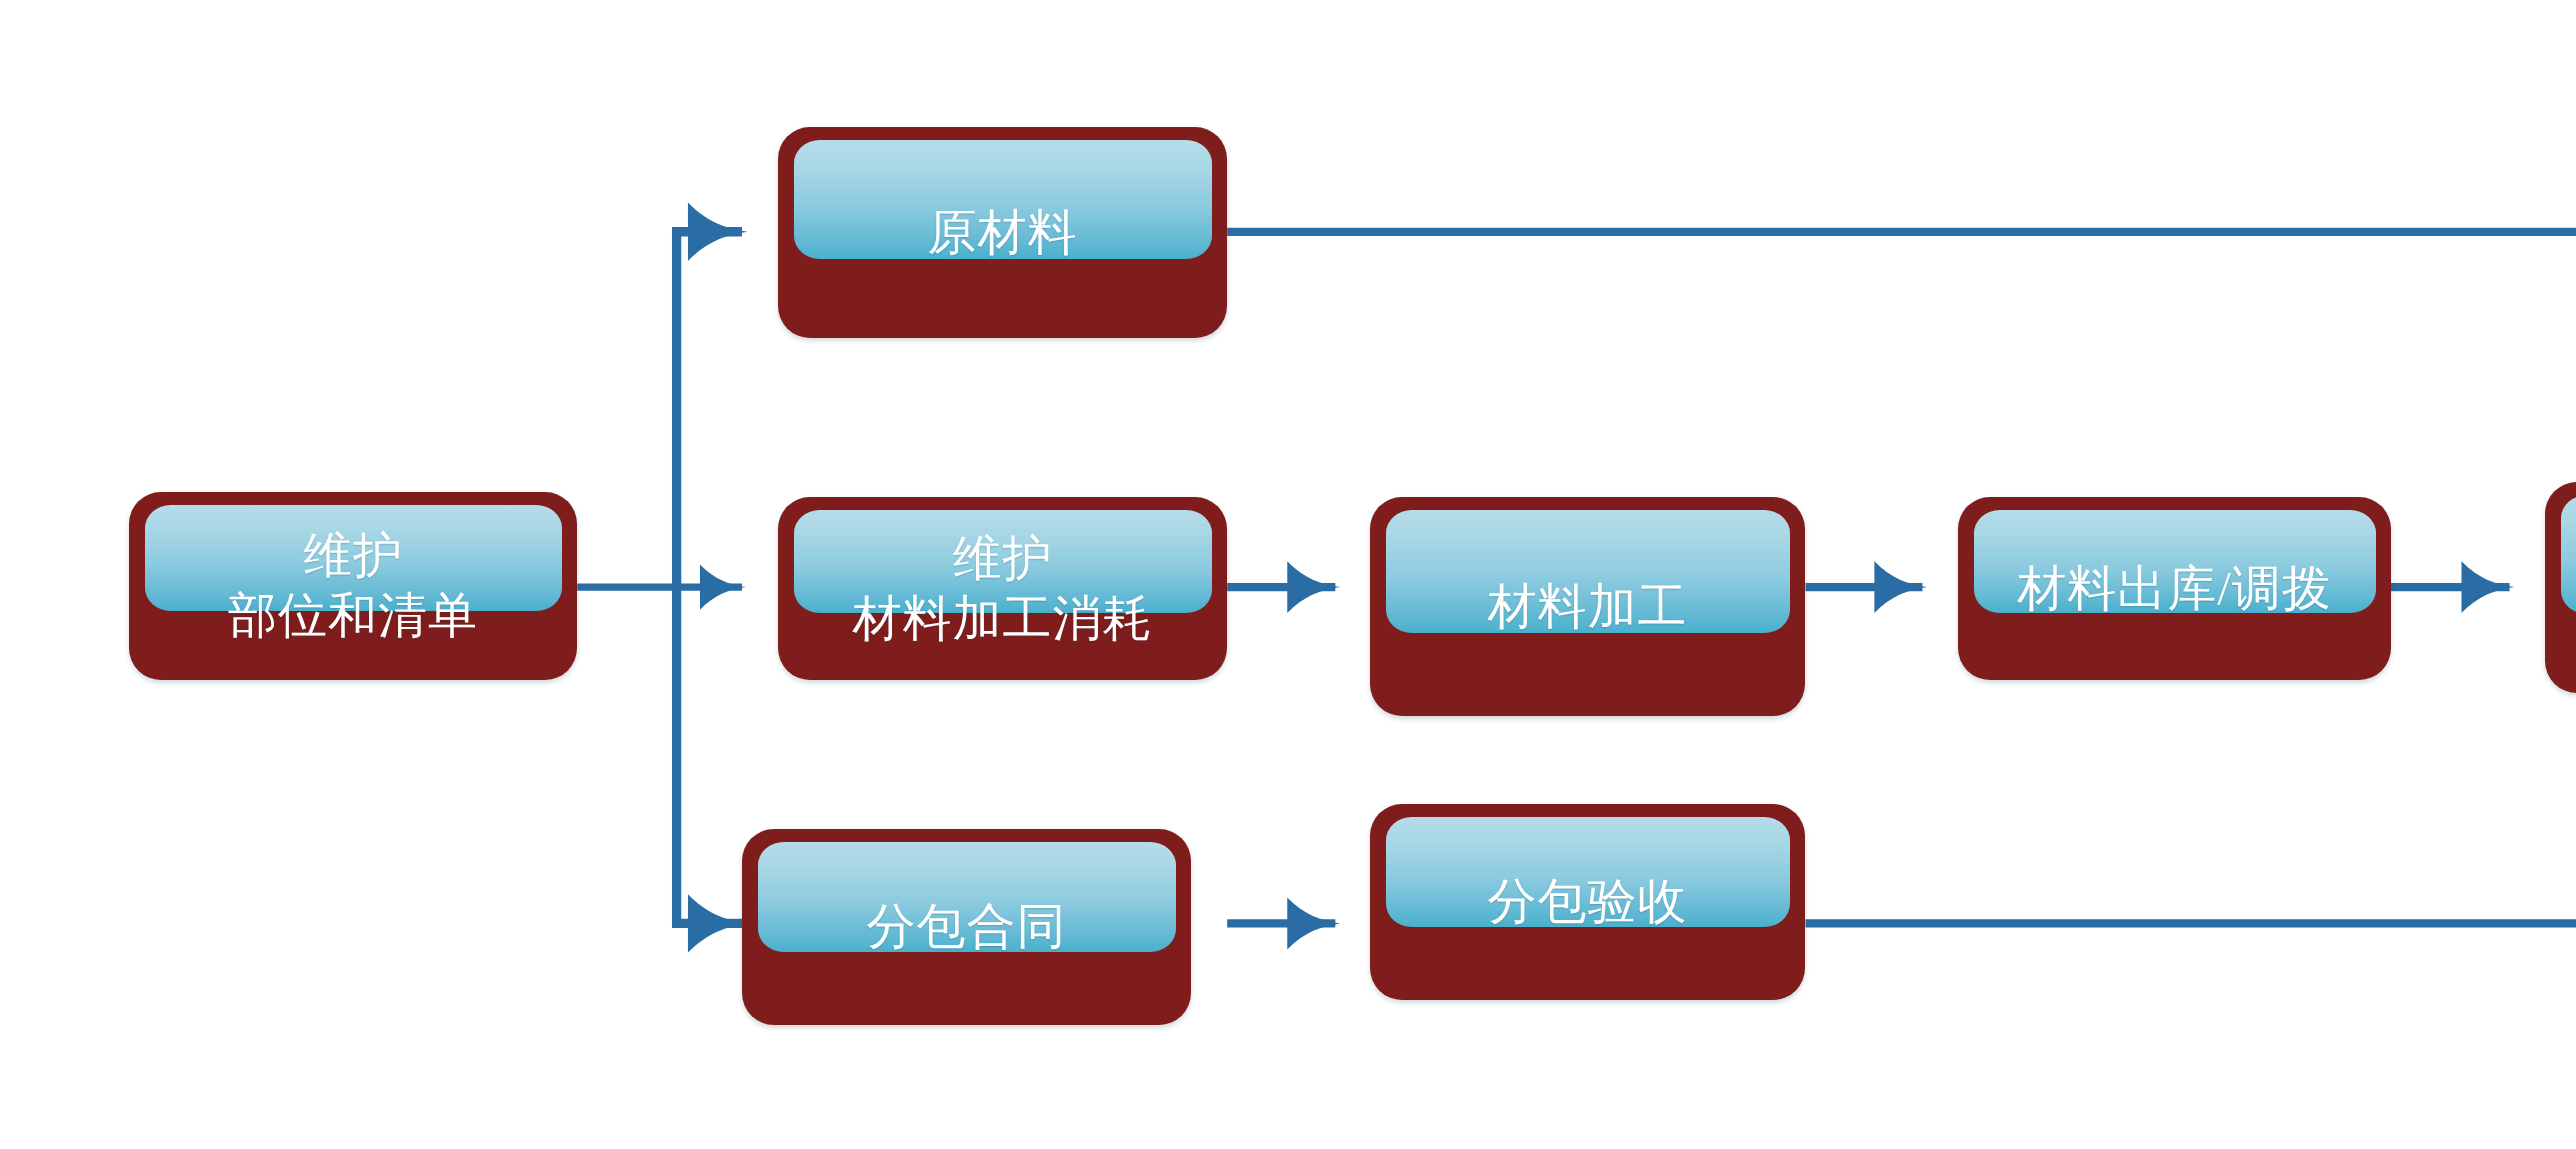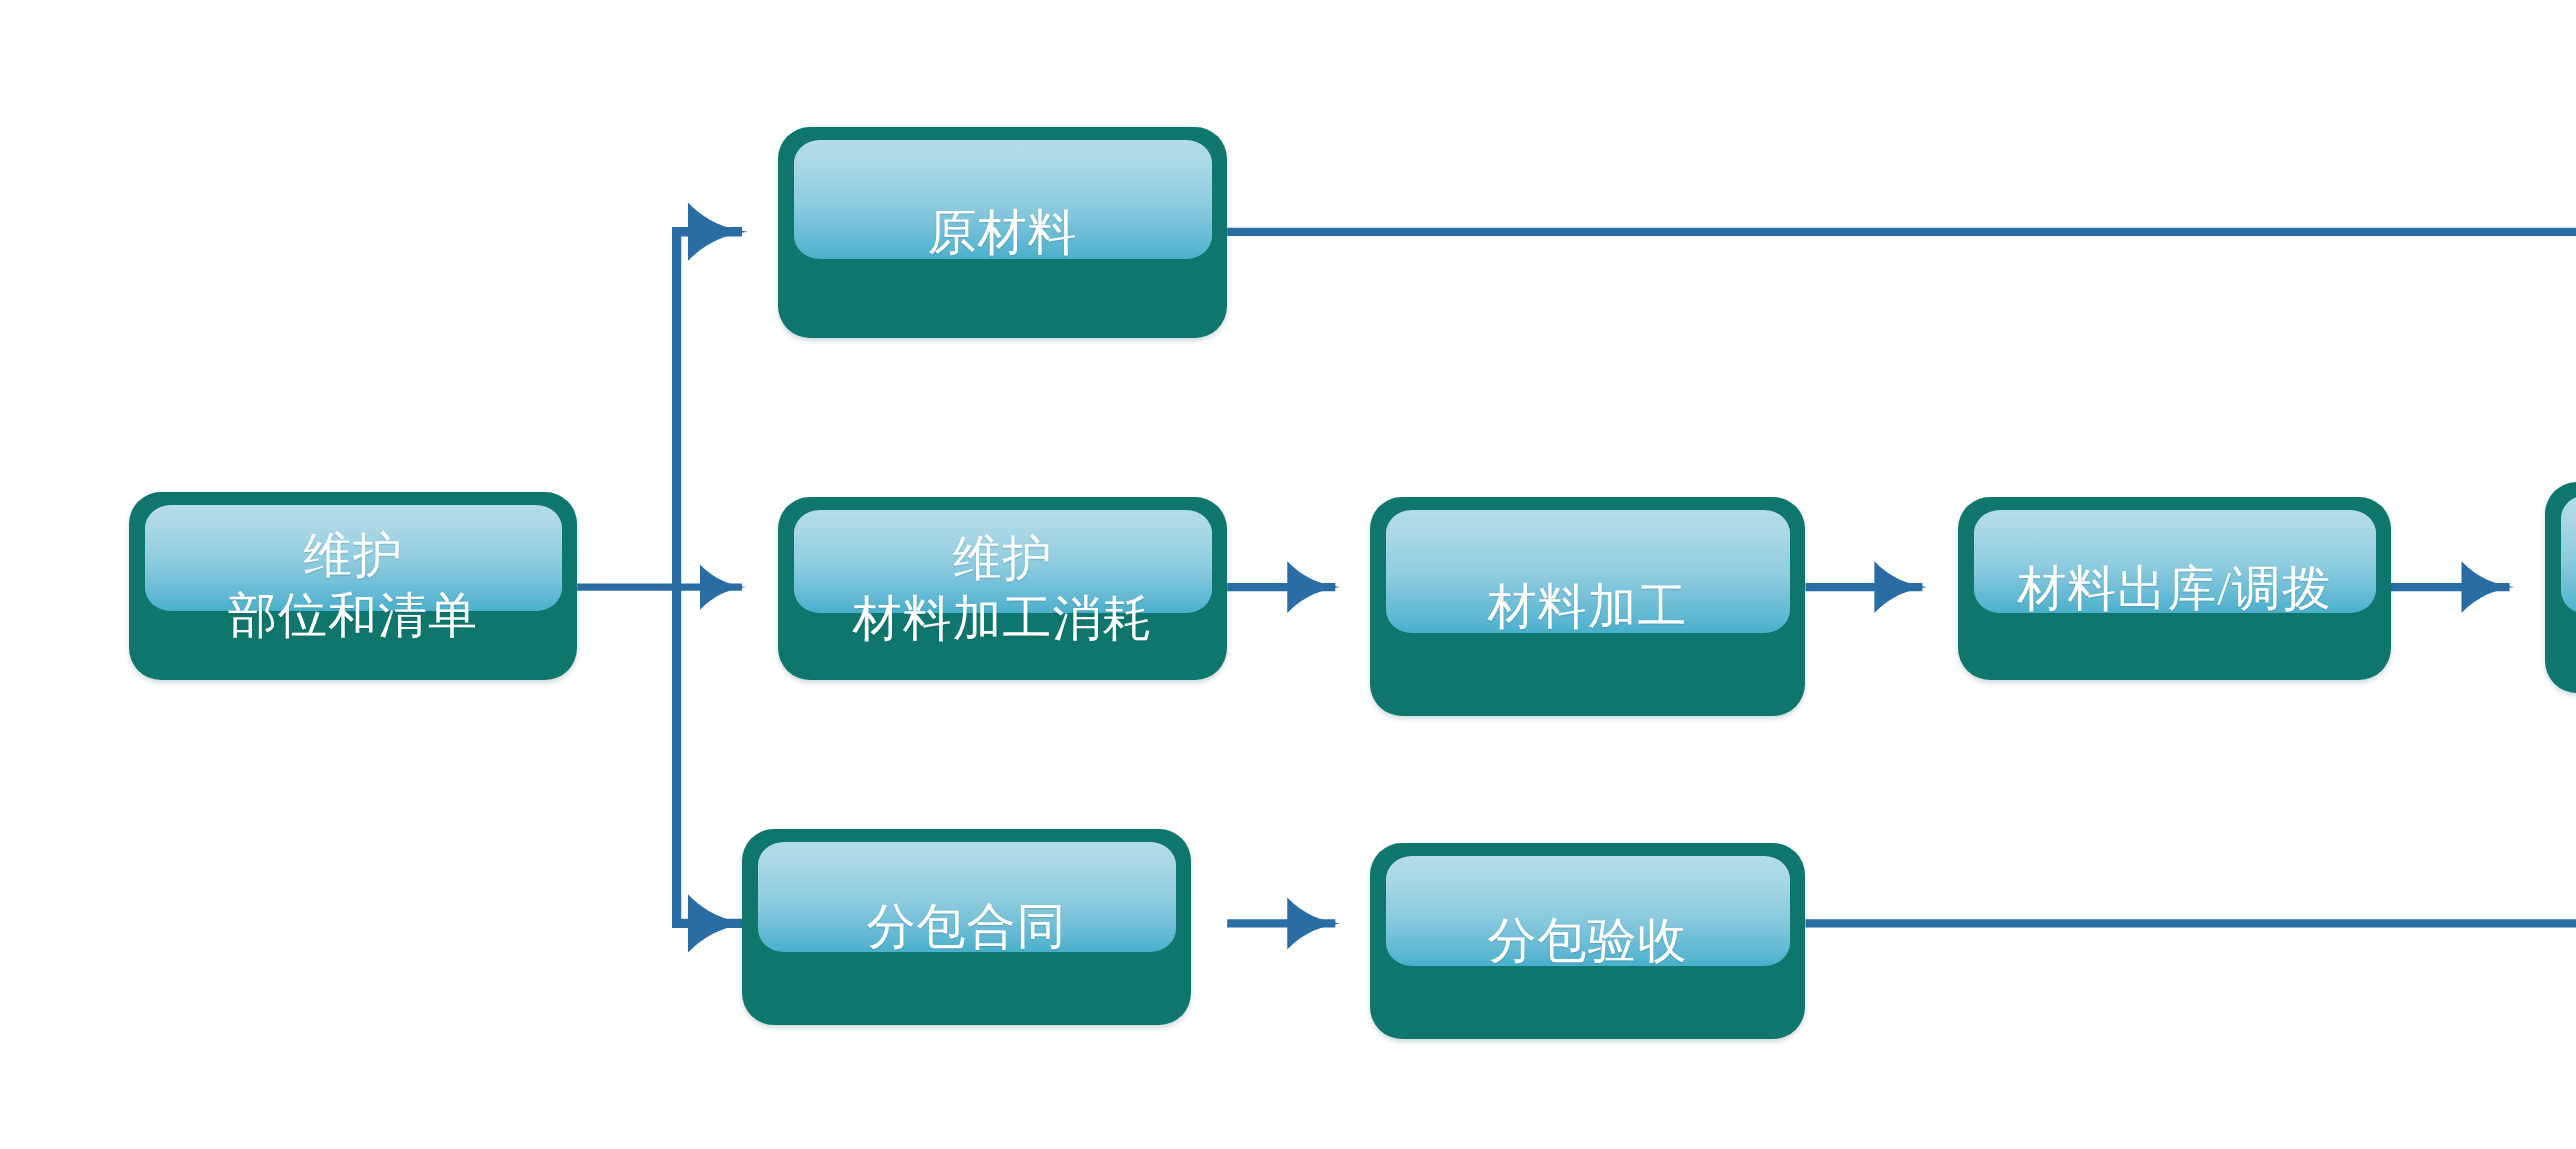--- a/index.html
+++ b/index.html
@@ -22,21 +22,21 @@
     position: absolute;
     left: 0;
     top: 0;
     width: 3094px;
     height: 1149px;
   }
   .node {
     position: absolute;
     box-sizing: border-box;
     border-radius: 32px;
-    background: #0f766e;
+    background: #7f1d1d;
     box-shadow: 0 2.6px 5.2px rgba(40,90,110,0.22);
     overflow: hidden;
   }
   .node .sheen {
     position: absolute;
     left: 15.5px;
     right: 15.5px;
     top: 13.4px;
     height: 56%;
     border-radius: 26px / 23px;
@@ -171,21 +171,21 @@
     </div>
   </div>
 
   <div class="node" style="left:742px; top:829px; width:449px; height:196px;">
     <div class="sheen"></div>
     <div class="label">
       <span class="ln">分包合同</span>
     </div>
   </div>
 
-  <div class="node" style="left:1370px; top:843px; width:435px; height:196px;">
+  <div class="node" style="left:1370px; top:804px; width:435px; height:196px;">
     <div class="sheen"></div>
     <div class="label">
       <span class="ln">分包验收</span>
     </div>
   </div>
 
 </div>
 
 
 </body></html>

